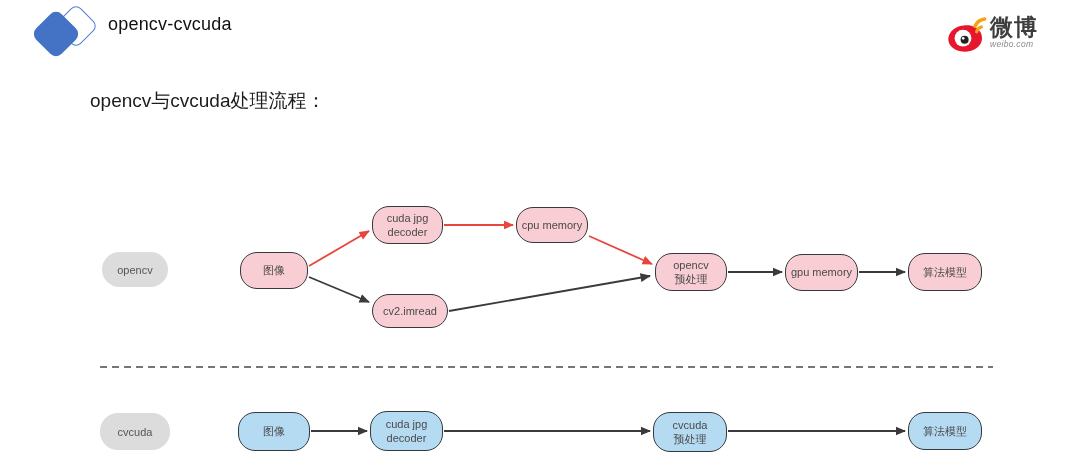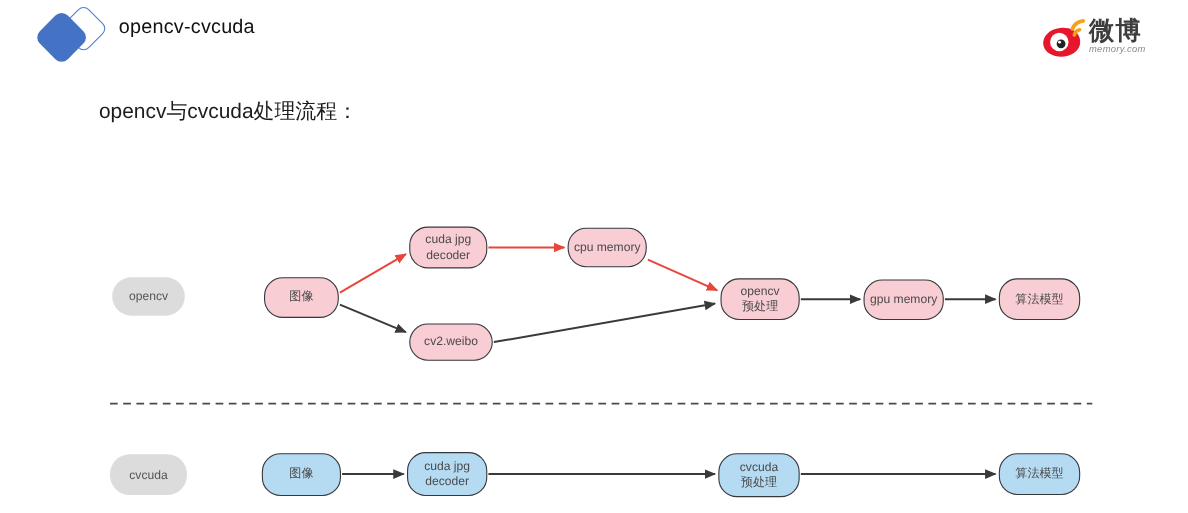--- a/index.html
+++ b/index.html
@@ -72,21 +72,21 @@
   <svg class="icon" viewBox="0 0 52 50">
     <path d="M22 13 C 9 14, 1 24, 3 33 C 5 43, 19 48, 30 45 C 41 42, 47 34, 44 24 C 41 15, 31 12, 22 13 Z" fill="#e6162d"></path>
     <circle cx="21" cy="29" r="10.5" fill="#ffffff"></circle>
     <circle cx="23" cy="31" r="5" fill="#222222"></circle>
     <circle cx="21.3" cy="29.2" r="1.6" fill="#ffffff"></circle>
     <path d="M36 14 A 15 15 0 0 1 48 5" stroke="#f5a216" fill="none" stroke-width="4.5" stroke-linecap="round"></path>
     <path d="M38 21 A 8 8 0 0 1 44 15" stroke="#f5a216" fill="none" stroke-width="4" stroke-linecap="round"></path>
   </svg>
   <div class="wtxt">
     <div class="wname">微博</div>
-    <div class="wdomain">memory.com</div>
+    <div class="wdomain">weibo.com</div>
   </div>
 </div>
 
 <svg class="edges" width="1080" height="466" viewBox="0 0 1080 466">
   <defs>
     <marker id="ab" markerUnits="userSpaceOnUse" markerWidth="12" markerHeight="11" refX="9.5" refY="5" orient="auto">
       <path d="M0,0.6 L10.5,5 L0,9.4 Z" fill="#3a3a3a"></path>
     </marker>
     <marker id="ar" markerUnits="userSpaceOnUse" markerWidth="12" markerHeight="11" refX="9.5" refY="5" orient="auto">
       <path d="M0,0.6 L10.5,5 L0,9.4 Z" fill="#e8453c"></path>
@@ -106,21 +106,21 @@
   <line x1="311" y1="431" x2="367" y2="431" stroke="#3a3a3a" stroke-width="1.8" marker-end="url(#ab)"></line>
   <line x1="444" y1="431" x2="650" y2="431" stroke="#3a3a3a" stroke-width="1.8" marker-end="url(#ab)"></line>
   <line x1="728" y1="431" x2="905" y2="431" stroke="#3a3a3a" stroke-width="1.8" marker-end="url(#ab)"></line>
 </svg>
 
 <div class="pill" id="pill-opencv">opencv</div>
 <div class="node pink" id="n-image1">图像</div>
 <div class="node pink" id="n-decoder1">cuda jpg
 decoder</div>
 <div class="node pink" id="n-cpumem">cpu memory</div>
-<div class="node pink" id="n-imread">cv2.weibo</div>
+<div class="node pink" id="n-imread">cv2.imread</div>
 <div class="node pink" id="n-preproc1">opencv
 预处理</div>
 <div class="node pink" id="n-gpumem">gpu memory</div>
 <div class="node pink" id="n-model1">算法模型</div>
 
 <div class="pill" id="pill-cvcuda">cvcuda</div>
 <div class="node blue" id="n-image2">图像</div>
 <div class="node blue" id="n-decoder2">cuda jpg
 decoder</div>
 <div class="node blue" id="n-preproc2">cvcuda

